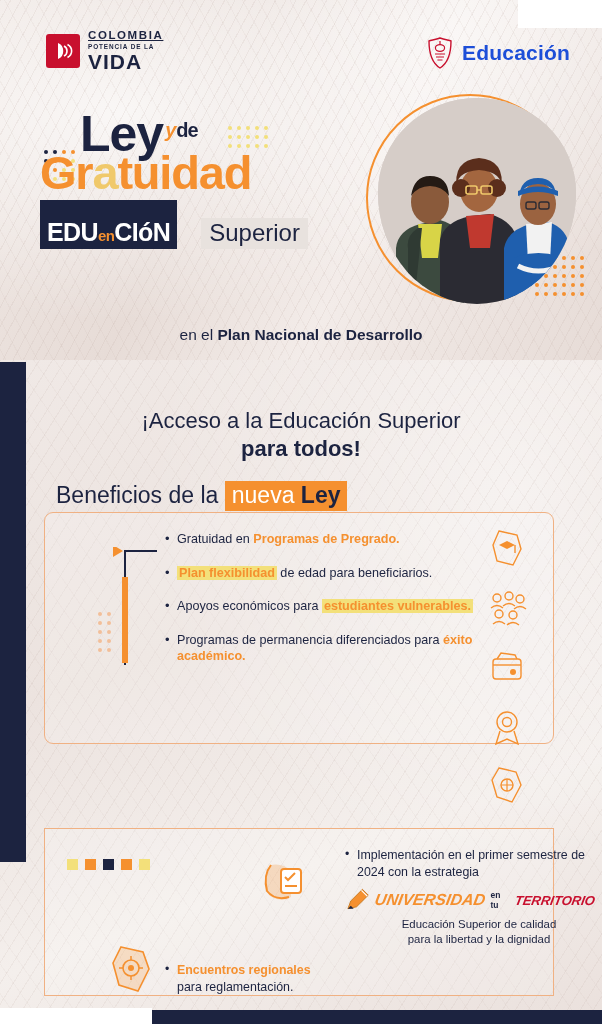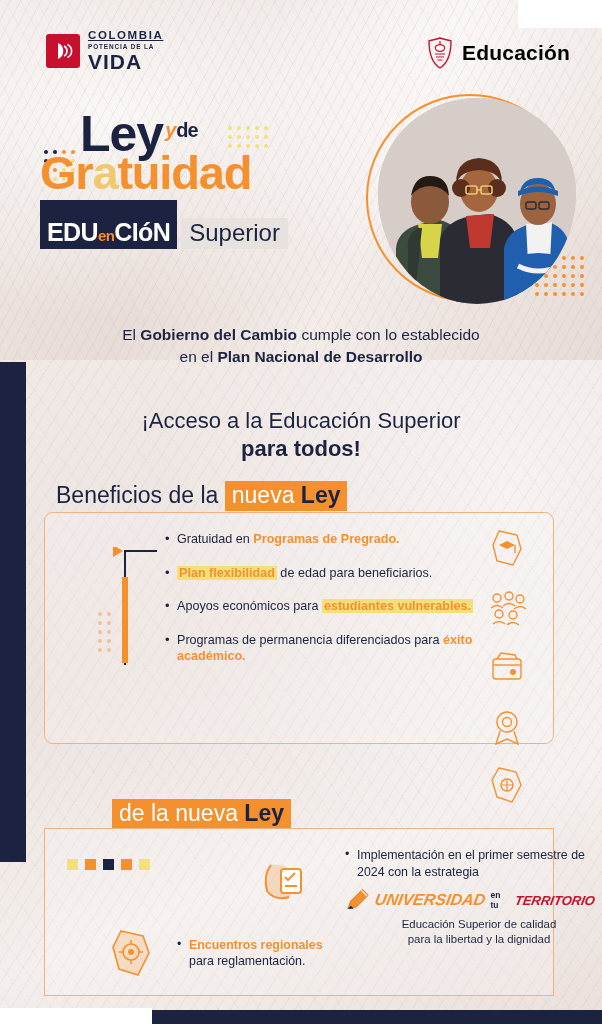--- a/index.html
+++ b/index.html
@@ -92,21 +92,21 @@
   .logo-text .l3 {
     font-size: 21px; font-weight: bold; letter-spacing: 1px; color: #1c2340; margin-top: 1px;
   }
 
   .mineduc {
     position: absolute; right: 32px; top: 36px;
     display: flex; align-items: center; gap: 9px;
   }
   .shield { width: 26px; height: 34px; }
   .mineduc-label {
-    font-size: 21px; font-weight: bold; color: #000000; letter-spacing: 0.2px;
+    font-size: 21px; font-weight: bold; color: #1d4ed8; letter-spacing: 0.2px;
   }
 
   
   .title-wrap { position: absolute; left: 40px; top: 112px; width: 330px; }
   .t-ley {
     position: relative;
     font-size: 50px; font-weight: bold; color: #1c2340; line-height: 0.88;
     letter-spacing: -1px;
     margin-left: 40px;
   }
@@ -127,21 +127,21 @@
     margin-top: 6px;
     display: flex; align-items: flex-end; gap: 4px;
   }
   .t-edu .edu-chip {
     background: #1c2340; color: #ffffff; font-weight: bold; font-size: 25px;
     padding: 20px 7px 4px 7px; letter-spacing: -0.6px; line-height: 1;
   }
   .t-edu .edu-chip .en { color: #f5902f; font-size: 15px; }
   .t-edu .sup {
     background: #e8e2de; color: #1c2340; font-weight: normal; font-size: 24px;
-    padding: 3px 8px 4px 8px; line-height: 1;
+    padding: 3px 8px 4px 8px; line-height: 1; margin-left: 20px;
   }
 
   
   .dots {
     position: absolute;
     display: grid;
     gap: 5px;
   }
   .dots i { width: 4px; height: 4px; border-radius: 50%; display: block; }
 
@@ -236,22 +236,22 @@
   .univ .en2 { font-size: 8.5px; color: #1c2340; font-weight: bold; }
   .univ .terr {
     font-style: italic; font-weight: bold; font-size: 13px; color: #c8102e;
     transform: skewX(-10deg);
   }
   .sub-univ {
     margin-top: 4px; font-size: 11.4px; color: #1c2340; line-height: 1.3; text-align:center;
     padding-left: 18px;
   }
   .proc-left {
-    position: absolute; left: 60px; top: 98px; width: 230px;
-    display: flex; align-items: center; gap: 20px;
+    position: absolute; left: 60px; top: 114px; width: 230px;
+    display: flex; align-items: flex-end; gap: 8px;
   }
   .proc-left .txt { font-size: 12.4px; color: #1c2340; line-height: 1.33; position: relative; padding-left: 12px; }
   .proc-left .txt::before { content:"•"; position:absolute; left:0; top:-1px; }
   .proc-left .txt b { color: #f5902f; }
 
   .icon-big { width: 52px; height: 52px; }
   .pencil { width: 26px; height: 26px; }
 </style>
 </head>
 <body>
@@ -423,23 +423,20 @@
           <rect x="148" y="104" width="10" height="7" rx="2" fill="none" stroke="#2b2b33" stroke-width="1.4"></rect>
           <rect x="161" y="104" width="10" height="7" rx="2" fill="none" stroke="#2b2b33" stroke-width="1.4"></rect>
           <path d="M136 160 Q160 150 186 160 L186 206 L136 206 Z" fill="#1f5fae"></path>
           <path d="M140 168 Q160 178 182 168" stroke="#f2f2f2" stroke-width="5" fill="none"></path>
         </g>
       </svg>
     </div>
   </div>
 
   <div class="intro">
-    <div class="l">
-      <span>El </span><b>Gobierno del Cambio</b><span> cumple con lo establecido</span>
-    </div>
     <div class="l">
       <span>en el </span><b>Plan Nacional de Desarrollo</b>
     </div>
   </div>
 
   <div class="claim">
     <div class="c1">¡Acceso a la Educación Superior</div>
     <div class="c2">
       <span>para todos</span><span>!</span>
     </div>
@@ -503,23 +500,20 @@
         <path d="M15 25 L11 38 L22 33 L33 38 L29 25" fill="none" stroke="#f5902f" stroke-width="1.4"></path>
       </svg>
       <svg class="bico" viewBox="0 0 44 40" aria-hidden="true">
         <path d="M14 3 L31 7 L36 20 L27 37 L12 32 L7 15 Z" fill="none" stroke="#f5902f" stroke-width="1.4"></path>
         <circle cx="22" cy="20" r="6" fill="none" stroke="#f5902f" stroke-width="1.4"></circle>
         <path d="M22 14 L22 26 M16 20 L28 20" stroke="#f5902f" stroke-width="1.2"></path>
       </svg>
     </div>
   </div>
 
-  <div class="sec-head" style="left:112px; top:800px;">
-    <span class="hl"><span>de la nueva </span><span class="ley">Ley</span></span>
-  </div>
 
   <div class="card process">
     <div class="sq-row">
       <span class="sq" style="background:#f3e07a"></span>
       <span class="sq" style="background:#f5902f"></span>
       <span class="sq" style="background:#1c2340"></span>
       <span class="sq" style="background:#f5902f"></span>
       <span class="sq" style="background:#f3e07a"></span>
     </div>
 

